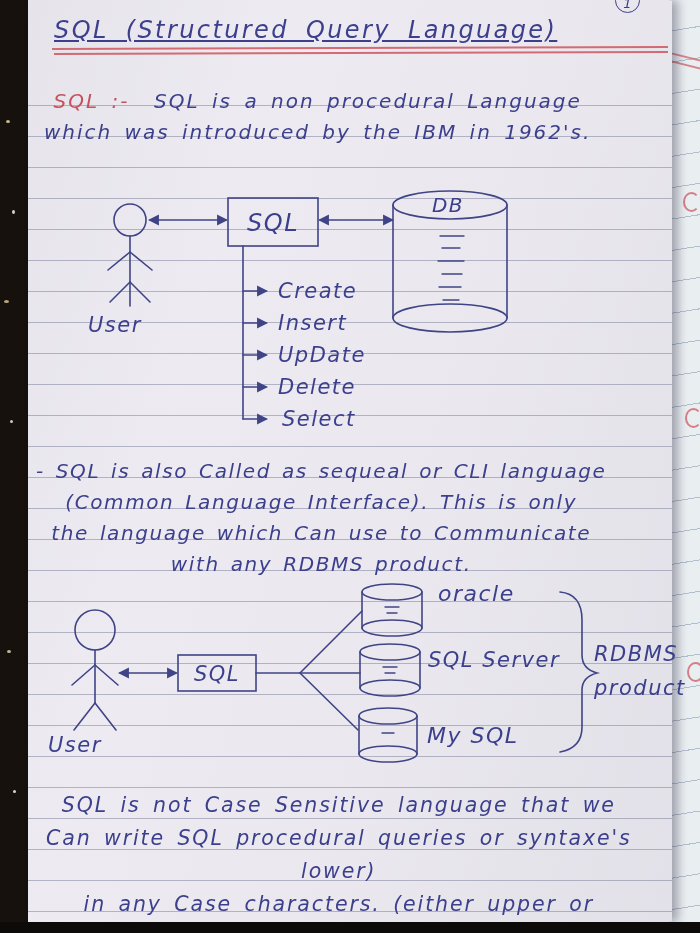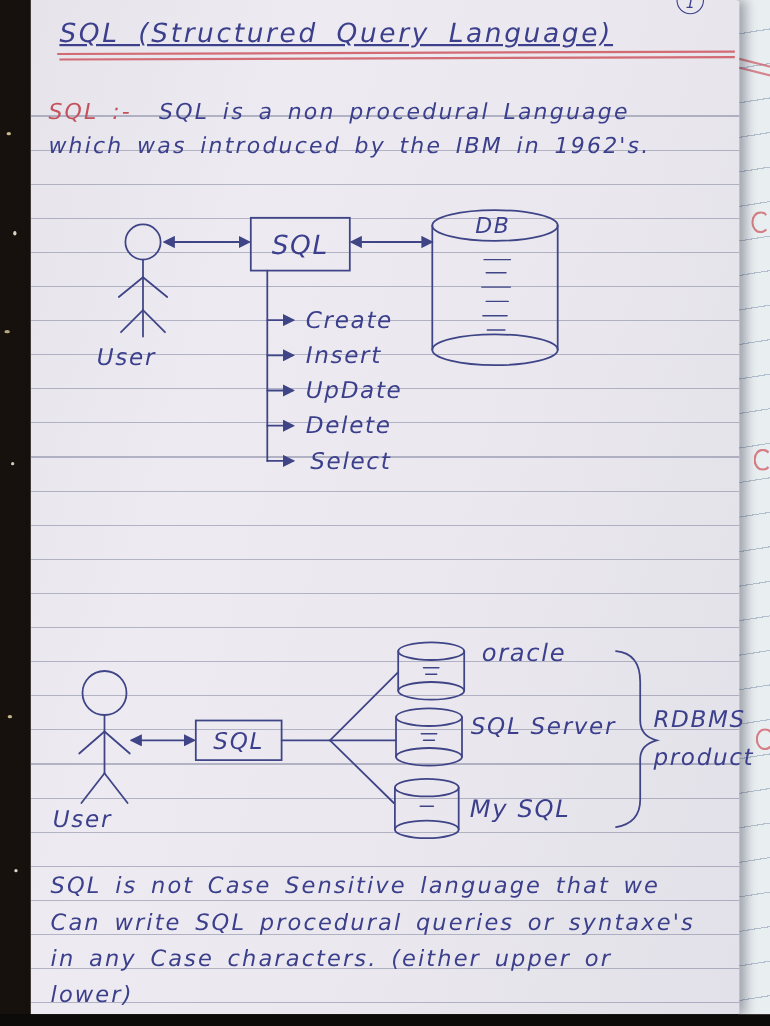--- a/index.html
+++ b/index.html
@@ -43,21 +43,21 @@
     position:absolute;left:587px;top:-12px;width:25px;height:25px;
     border:1.6px solid #3b3f8c;border-radius:50%;
     color:#3b3f8c;font-size:13px;font-style:italic;
     display:flex;align-items:flex-end;justify-content:center;padding-bottom:1px;box-sizing:border-box;
   }
   .title{
     position:absolute;left:26px;top:16px;
     font-size:24px;letter-spacing:2.4px;word-spacing:7px;white-space:nowrap;text-decoration:underline;
   }
   .u-red{position:absolute;background:rgba(206,85,94,.85);height:1.6px;transform:rotate(-0.2deg);}
-  .para{position:absolute;white-space:nowrap;}
+  .para{position:absolute;white-space:nowrap;text-align:center;}
   .para .ln{display:block;}
   .para1{left:16px;top:86px;font-size:20px;line-height:31px;letter-spacing:2px;word-spacing:4px;}
   .para2{left:8px;top:456px;font-size:20px;line-height:31px;letter-spacing:1.6px;word-spacing:3px;}
   .para3{left:18px;top:789px;font-size:20.5px;line-height:33px;letter-spacing:1.9px;word-spacing:4px;}
   svg.diagram{position:absolute;overflow:visible;}
   .d1{left:2px;top:180px;}
   .d2{left:0px;top:575px;}
   svg .stroke{stroke:#3f4487;stroke-width:1.6;fill:none;stroke-linecap:round;}
   svg .thin{stroke:#3f4487;stroke-width:1.3;fill:none;stroke-linecap:round;}
   svg text{fill:#3b3f8c;font-family:"DejaVu Sans",sans-serif;font-style:italic;letter-spacing:1.5px;}
@@ -153,20 +153,26 @@
       <g>
         <line class="stroke" x1="213" y1="207" x2="236" y2="207" marker-end="url(#ah1)"></line>
         <text x="248" y="214" font-size="21">Delete</text>
       </g>
       <g>
         <line class="stroke" x1="213" y1="239" x2="236" y2="239" marker-end="url(#ah1)"></line>
         <text x="252" y="246" font-size="21">Select</text>
       </g>
     </svg>
 
+    <div class="para para2 hw">
+      <span class="ln">- SQL is also Called as sequeal or CLI language</span>
+      <span class="ln">(Common Language Interface). This is only</span>
+      <span class="ln">the language which Can use to Communicate</span>
+      <span class="ln">with any RDBMS product.</span>
+    </div>
 
     <svg class="diagram d2" width="660" height="208" viewBox="0 0 660 208">
       <defs>
         <marker id="ah2" viewBox="0 0 10 10" refX="8" refY="5" markerWidth="7" markerHeight="7" orient="auto-start-reverse">
           <path d="M0,0 L10,5 L0,10 z" fill="#3f4487"></path>
         </marker>
       </defs>
       <g>
         <circle class="stroke" cx="67" cy="55" r="20"></circle>
         <line class="stroke" x1="67" y1="75" x2="67" y2="128"></line>
@@ -216,19 +222,19 @@
       <text x="399" y="168" font-size="22">My SQL</text>
 
       <path class="stroke" d="M532,17 Q554,19 554,45 L554,80 Q554,94 569,98 Q554,102 554,115 L554,152 Q554,173 532,177"></path>
       <text x="566" y="86" font-size="21">RDBMS</text>
       <text x="566" y="120" font-size="21">product</text>
     </svg>
 
     <div class="para para3 hw">
       <span class="ln">SQL is not Case Sensitive language that we</span>
       <span class="ln">Can write SQL procedural queries or syntaxe's</span>
+      <span class="ln">lower)</span>
       <span class="ln">in any Case characters. (either upper or</span>
-      <span class="ln">lower)</span>
     </div>
   </div>
 
   <div class="bottom-bar"></div>
 </div>
 
 </body></html>

